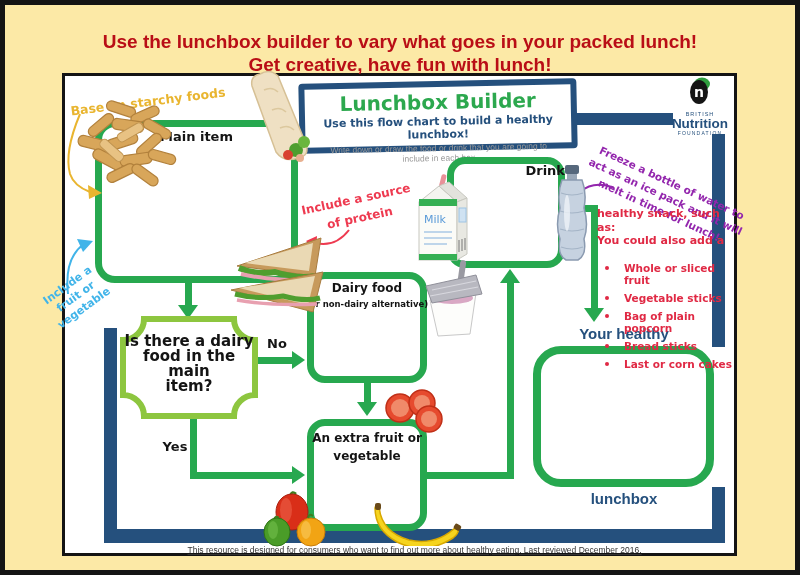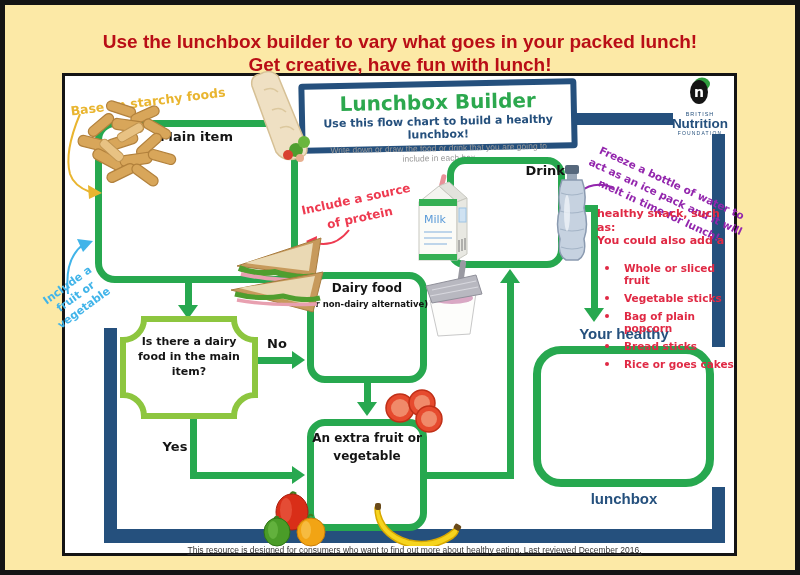--- a/index.html
+++ b/index.html
@@ -112,21 +112,21 @@
   <div class="head head-down" style="left:584px;top:308px;"></div>
 
   <div class="lbl" style="left:95px;top:129px;width:203px;font-size:13px;">Main item</div>
   <div class="lbl" style="left:447px;top:163px;width:118px;font-size:13px;text-align:right;">Drink</div>
   <div class="lbl" style="left:307px;top:281px;width:120px;font-size:12px;">Dairy food</div>
   <div class="lbl" style="left:303px;top:299px;width:128px;font-size:8.5px;">(or non-dairy alternative)</div>
   <div class="lbl" style="left:307px;top:429px;width:120px;font-size:12px;line-height:18px;">
     <div>An extra fruit or</div>
     <div>vegetable</div>
   </div>
-  <div class="lbl" style="left:122px;top:334px;width:134px;font-size:11px;line-height:15px;">
+  <div class="lbl" style="left:122px;top:334px;width:134px;font-size:15px;line-height:15px;">
     <div>Is there a dairy</div>
     <div>food in the main</div>
     <div>item?</div>
   </div>
   <div class="lbl" style="left:262px;top:336px;width:30px;font-size:13px;">No</div>
   <div class="lbl" style="left:158px;top:439px;width:34px;font-size:13px;">Yes</div>
   <div class="blue-label" style="left:553px;top:325px;width:142px;">Your healthy</div>
   <div class="blue-label" style="left:553px;top:490px;width:142px;">lunchbox</div>
 
   <div class="ann" style="left:70px;top:94px;color:#e9b52f;font-size:12.5px;transform:rotate(-7deg);white-space:nowrap;">Base on starchy foods</div>
@@ -148,21 +148,21 @@
   <div class="snacks">
     <div class="snack-intro">
       <div>healthy snack, such as:</div>
       <div>You could also add a</div>
     </div>
     <div class="snack-list">
       <div class="snack-row">Whole or sliced fruit</div>
       <div class="snack-row">Vegetable sticks</div>
       <div class="snack-row">Bag of plain popcorn</div>
       <div class="snack-row">Bread sticks</div>
-      <div class="snack-row">Rice or goes cakes</div>
+      <div class="snack-row">Last or corn cakes</div>
     </div>
   </div>
 
   <svg class="abs" style="left:62px;top:112px;z-index:5;" width="50" height="90" viewBox="0 0 50 90">
     <path d="M18,2 Q2,40 8,62 Q12,74 28,80" fill="none" stroke="#e9b52f" stroke-width="2"></path>
     <polygon points="26,73 40,81 27,87" fill="#e9b52f"></polygon>
   </svg>
   <svg class="abs" style="left:62px;top:236px;z-index:5;" width="40" height="62" viewBox="0 0 40 62">
     <path d="M6,58 Q2,22 22,8" fill="none" stroke="#41b4e9" stroke-width="2"></path>
     <polygon points="15,3 31,5 21,16" fill="#41b4e9"></polygon>

